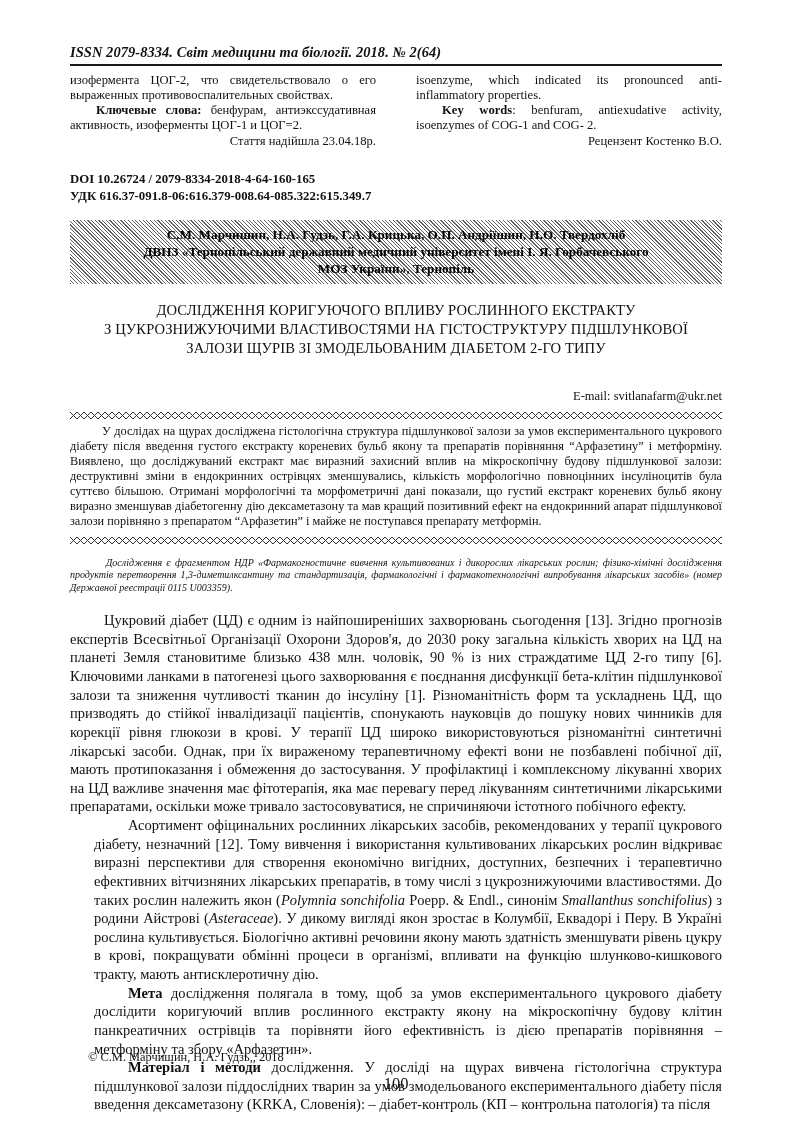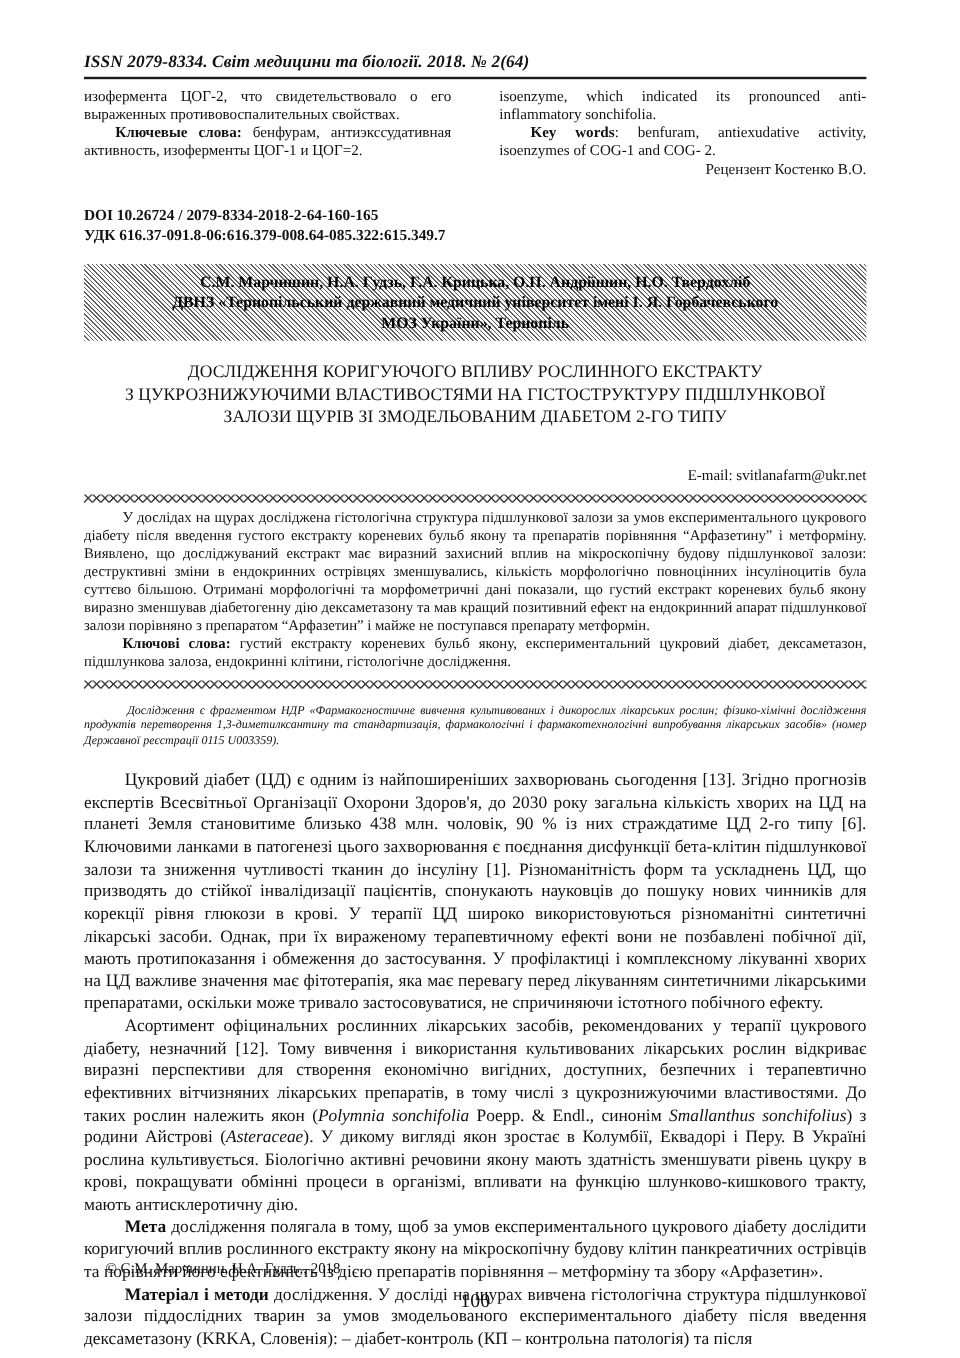--- a/index.html
+++ b/index.html
@@ -146,21 +146,21 @@
   .body-text {
     margin-top: 17px;
   }
   .body-text p {
     margin: 0;
     text-align: justify;
     font-size: 14.5px;
     line-height: 1.285;
     text-indent: 34px;
   }
-  .body-text p + p { margin-top: 0; }
+  .body-text p + p { margin-top: 0; margin-left: 24px; }
   .ital { font-style: italic; }
   .bold { font-weight: bold; }
 
   
   .footer {
     position: absolute;
     left: 70px;
     right: 62px;
     bottom: 38px;
   }
@@ -181,32 +181,33 @@
 <div class="page">
 
   <div class="runhead">ISSN 2079-8334. Світ медицини та біології. 2018. № 2(64)</div>
   <div class="runhead-rule"></div>
 
   <div class="cols">
 
     <div class="col">
       <p class="just">изофермента ЦОГ-2, что свидетельствовало о его выраженных противовоспалительных свойствах.</p>
       <p class="just indent"><span class="kw-lead">Ключевые слова:</span><span> бенфурам, антиэкссудативная активность, изоферменты ЦОГ-1 и ЦОГ=2.</span></p>
+      <p class="right-line">Стаття надійшла 23.04.18р.</p>
     </div>
 
     <div class="col">
-      <p class="just">isoenzyme, which indicated its pronounced anti-inflammatory sonchifolia.</p>
+      <p class="just">isoenzyme, which indicated its pronounced anti-inflammatory properties.</p>
       <p class="just indent"><span class="kw-lead">Key words</span><span>: benfuram, antiexudative activity, isoenzymes of COG-1 and COG- 2.</span></p>
       <p class="right-line">Рецензент Костенко В.О.</p>
     </div>
 
   </div>
 
   <div class="doi-block">
-    <div>DOI 10.26724 / 2079-8334-2018-2-64-160-165</div>
+    <div>DOI 10.26724 / 2079-8334-2018-4-64-160-165</div>
     <div>УДК 616.37-091.8-06:616.379-008.64-085.322:615.349.7</div>
   </div>
 
   <div class="author-band">
     <div>С.М. Марчишин, Н.А. Гудзь, Г.А. Крицька, О.П. Андріїшин, Н.О. Твердохліб</div>
     <div>ДВНЗ «Тернопільський державний медичний університет імені І. Я. Горбачевського</div>
     <div>МОЗ України», Тернопіль</div>
   </div>
 
   <div class="article-title">
@@ -214,21 +215,20 @@
     <div>З ЦУКРОЗНИЖУЮЧИМИ ВЛАСТИВОСТЯМИ НА ГІСТОСТРУКТУРУ ПІДШЛУНКОВОЇ</div>
     <div>ЗАЛОЗИ ЩУРІВ ЗІ ЗМОДЕЛЬОВАНИМ ДІАБЕТОМ 2-ГО ТИПУ</div>
   </div>
 
   <div class="email-line">E-mail: svitlanafarm@ukr.net</div>
 
   <div class="zigzag"></div>
 
   <div class="abstract">
     <p class="indent">У дослідах на щурах досліджена гістологічна структура підшлункової залози за умов експериментального цукрового діабету після введення густого екстракту кореневих бульб якону та препаратів порівняння “Арфазетину” і метформіну. Виявлено, що досліджуваний екстракт має виразний захисний вплив на мікроскопічну будову підшлункової залози: деструктивні зміни в ендокринних острівцях зменшувались, кількість морфологічно повноцінних інсуліноцитів була суттєво більшою. Отримані морфологічні та морфометричні дані показали, що густий екстракт кореневих бульб якону виразно зменшував діабетогенну дію дексаметазону та мав кращий позитивний ефект на ендокринний апарат підшлункової залози порівняно з препаратом “Арфазетин” і майже не поступався препарату метформін.</p>
-    <p class="indent"><span class="kw-lead">Ключові слова:</span><span> густий екстракту кореневих бульб якону, експериментальний цукровий діабет, дексаметазон, підшлункова залоза, ендокринні клітини, гістологічне дослідження.</span></p>
   </div>
 
   <div class="zigzag"></div>
 
   <div class="funding">Дослідження є фрагментом НДР «Фармакогностичне вивчення культивованих і дикорослих лікарських рослин; фізико-хімічні дослідження продуктів перетворення 1,3-диметилксантину та стандартизація, фармакологічні і фармакотехнологічні випробування лікарських засобів»  (номер Державної реєстрації 0115 U003359).</div>
 
   <div class="body-text">
 
     <p>Цукровий діабет (ЦД) є одним із найпоширеніших захворювань сьогодення [13]. Згідно прогнозів експертів Всесвітньої Організації Охорони Здоров'я, до 2030 року загальна кількість хворих на ЦД на планеті Земля становитиме близько 438 млн. чоловік, 90 % із них страждатиме ЦД 2-го типу [6]. Ключовими ланками в патогенезі цього захворювання є поєднання дисфункції бета-клітин підшлункової залози та зниження чутливості тканин до інсуліну [1].  Різноманітність форм та ускладнень  ЦД, що призводять до стійкої інвалідизації пацієнтів, спонукають науковців до пошуку нових чинників для корекції рівня глюкози в крові. У терапії ЦД широко використовуються різноманітні синтетичні лікарські засоби. Однак, при їх вираженому терапевтичному ефекті вони не позбавлені побічної дії, мають протипоказання і обмеження до застосування. У профілактиці і комплексному лікуванні хворих на ЦД важливе значення має фітотерапія, яка має перевагу перед лікуванням синтетичними лікарськими препаратами, оскільки може тривало застосовуватися, не спричиняючи істотного побічного ефекту.</p>
 

